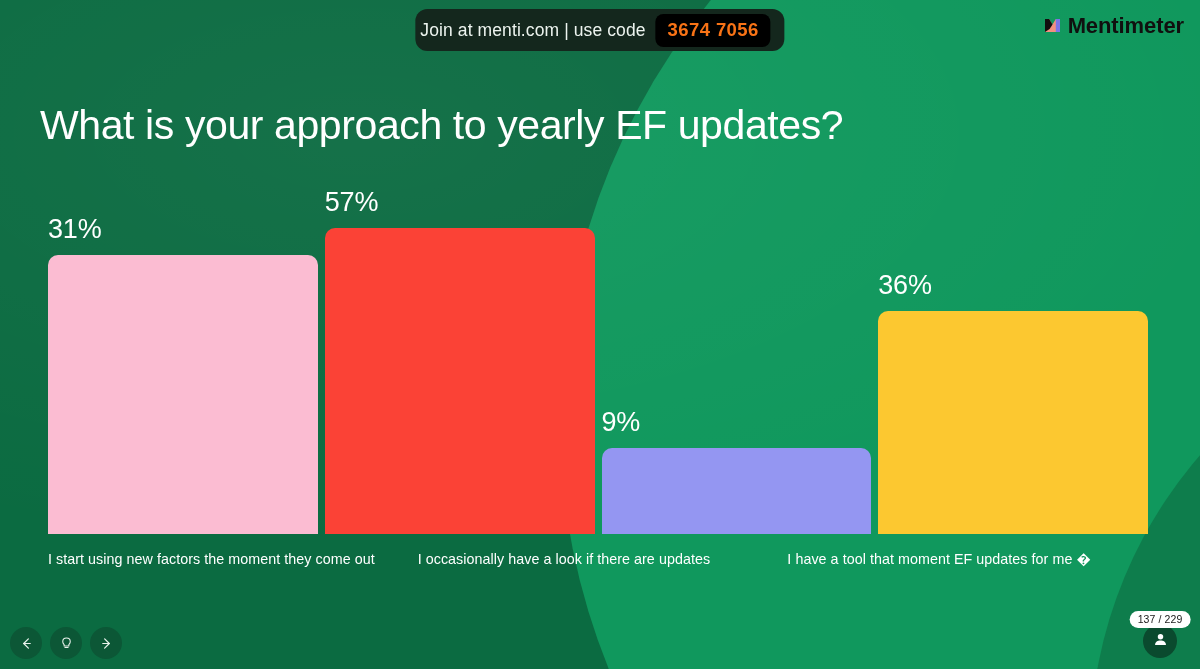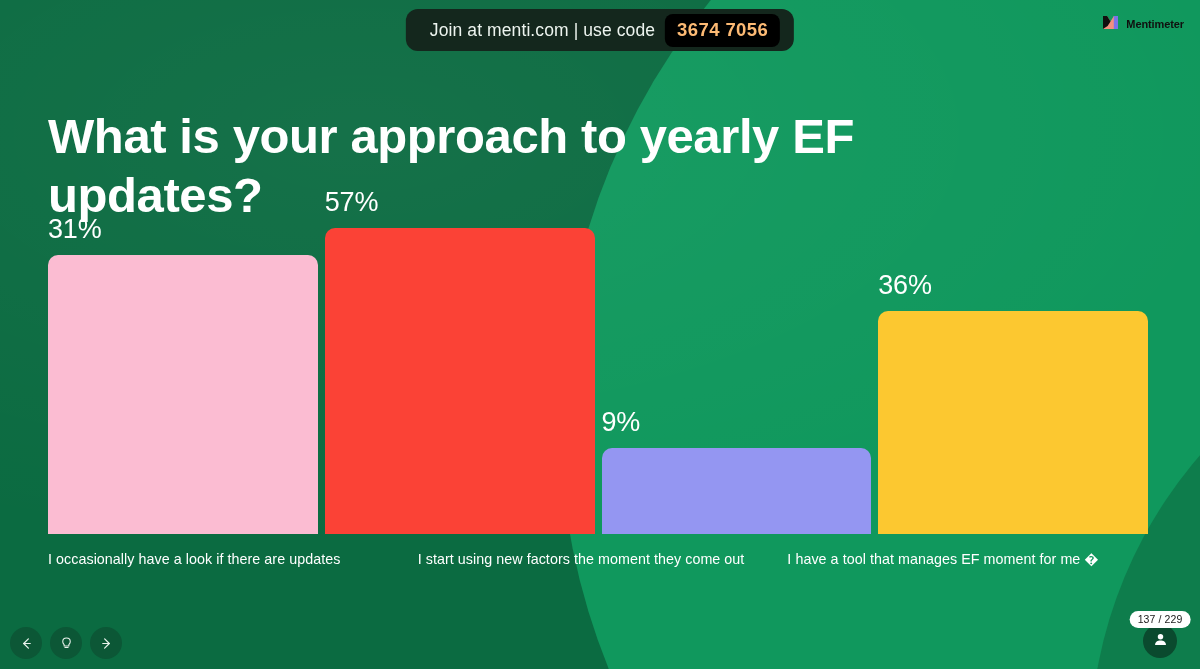--- a/index.html
+++ b/index.html
@@ -46,65 +46,65 @@
   
   .join-pill {
     position: absolute;
     left: 50%;
     transform: translateX(-50%);
     top: 9px;
     height: 42px;
     display: flex;
     align-items: center;
     gap: 10px;
-    padding: 0 14px 0 24px;
+    padding: 0 14px 0 5px;
     background: #14271d;
     border-radius: 12px;
     color: #eaf3ee;
     font-size: 17.5px;
     letter-spacing: .1px;
     white-space: nowrap;
     z-index: 8;
   }
   .join-pill .join-text { color: #edf4ef; }
   .join-code {
     background: #000000;
-    color: #fdba74;
+    color: #f97316;
     font-weight: 700;
     font-size: 18.5px;
     letter-spacing: .4px;
     padding: 5px 12px 6px;
     border-radius: 8px;
   }
 
   .brand {
     position: absolute;
     right: 16px;
     top: 13px;
     display: flex;
     align-items: center;
     gap: 7px;
     z-index: 8;
   }
   .brand-text {
     color: #10100f;
-    font-size: 11px;
+    font-size: 22px;
     font-weight: 600;
     letter-spacing: -.1px;
   }
 
   
   .question-title {
     position: absolute;
-    left: 48px;
+    left: 40px;
     top: 74px;
     width: 1000px;
     color: #ffffff;
-    font-size: 49px;
-    font-weight: 700;
+    font-size: 41px;
+    font-weight: 400;
     letter-spacing: -0.4px;
     line-height: 1.2;
     z-index: 6;
   }
 
   
   .chart {
     position: absolute;
     left: 48px;
     top: 150px;
@@ -261,23 +261,23 @@
       <div class="bar-value">9%</div>
       <div class="bar-rect" style="height:86px;background:#9496f2;"></div>
     </div>
     <div class="bar-col">
       <div class="bar-value">36%</div>
       <div class="bar-rect" style="height:223px;background:#fcc830;"></div>
     </div>
   </div>
 
   <div class="labels">
+    <div class="bar-label">I start using new factors the moment they come out</div>
     <div class="bar-label">I occasionally have a look if there are updates</div>
-    <div class="bar-label">I start using new factors the moment they come out</div>
-    <div class="bar-label">I have a tool that manages EF moment for me �</div>
+    <div class="bar-label">I have a tool that moment EF updates for me �</div>
   </div>
 
   <div class="nav-controls">
     <button class="nav-btn" aria-label="Previous slide">
       <span>
         <svg width="15" height="15" viewBox="0 0 16 16" aria-hidden="true">
           <path d="M10 3 L5 8 L10 13" fill="none" stroke="#e9f2ec" stroke-width="1.3" stroke-linecap="round" stroke-linejoin="round"></path>
           <path d="M5 8 L12 8" fill="none" stroke="#e9f2ec" stroke-width="1.3" stroke-linecap="round"></path>
         </svg>
       </span>

